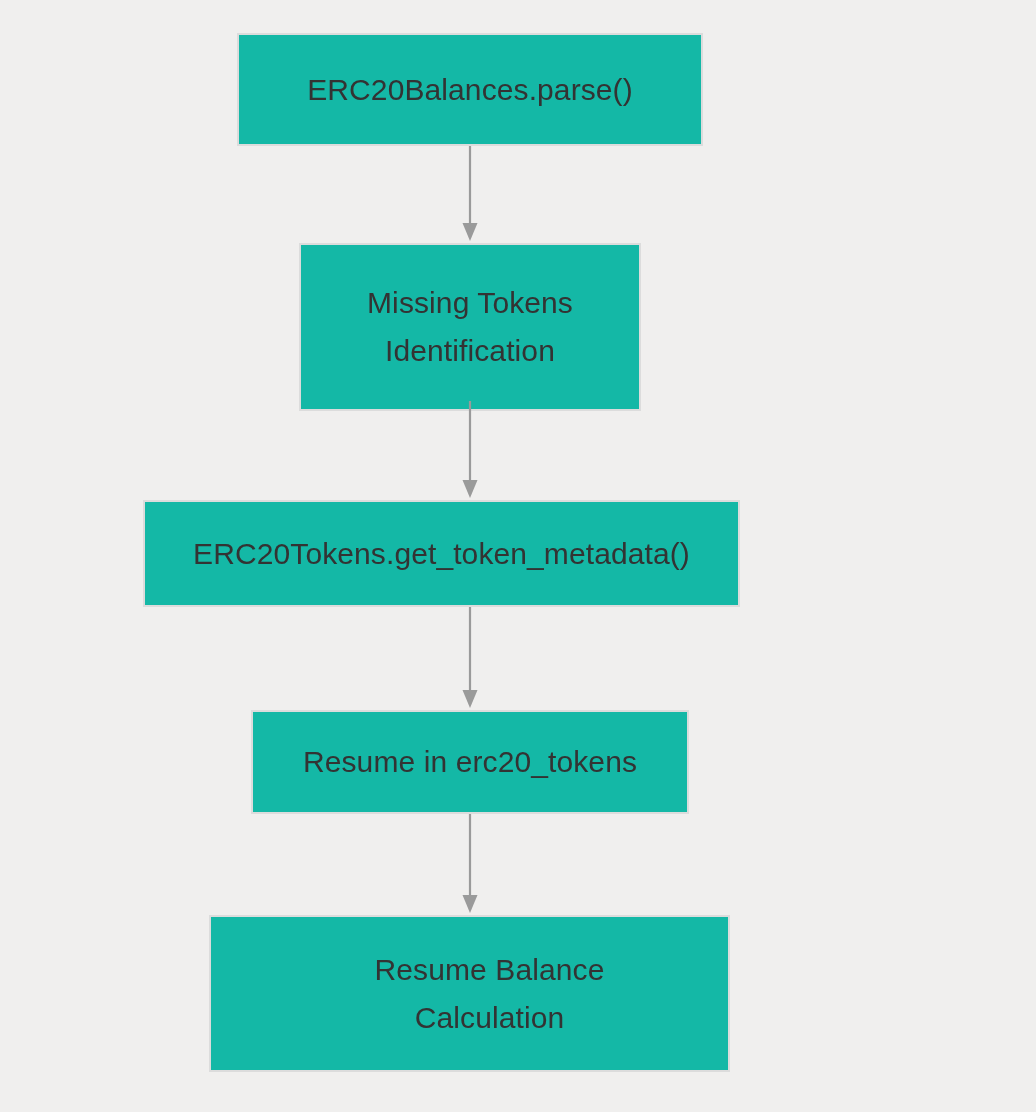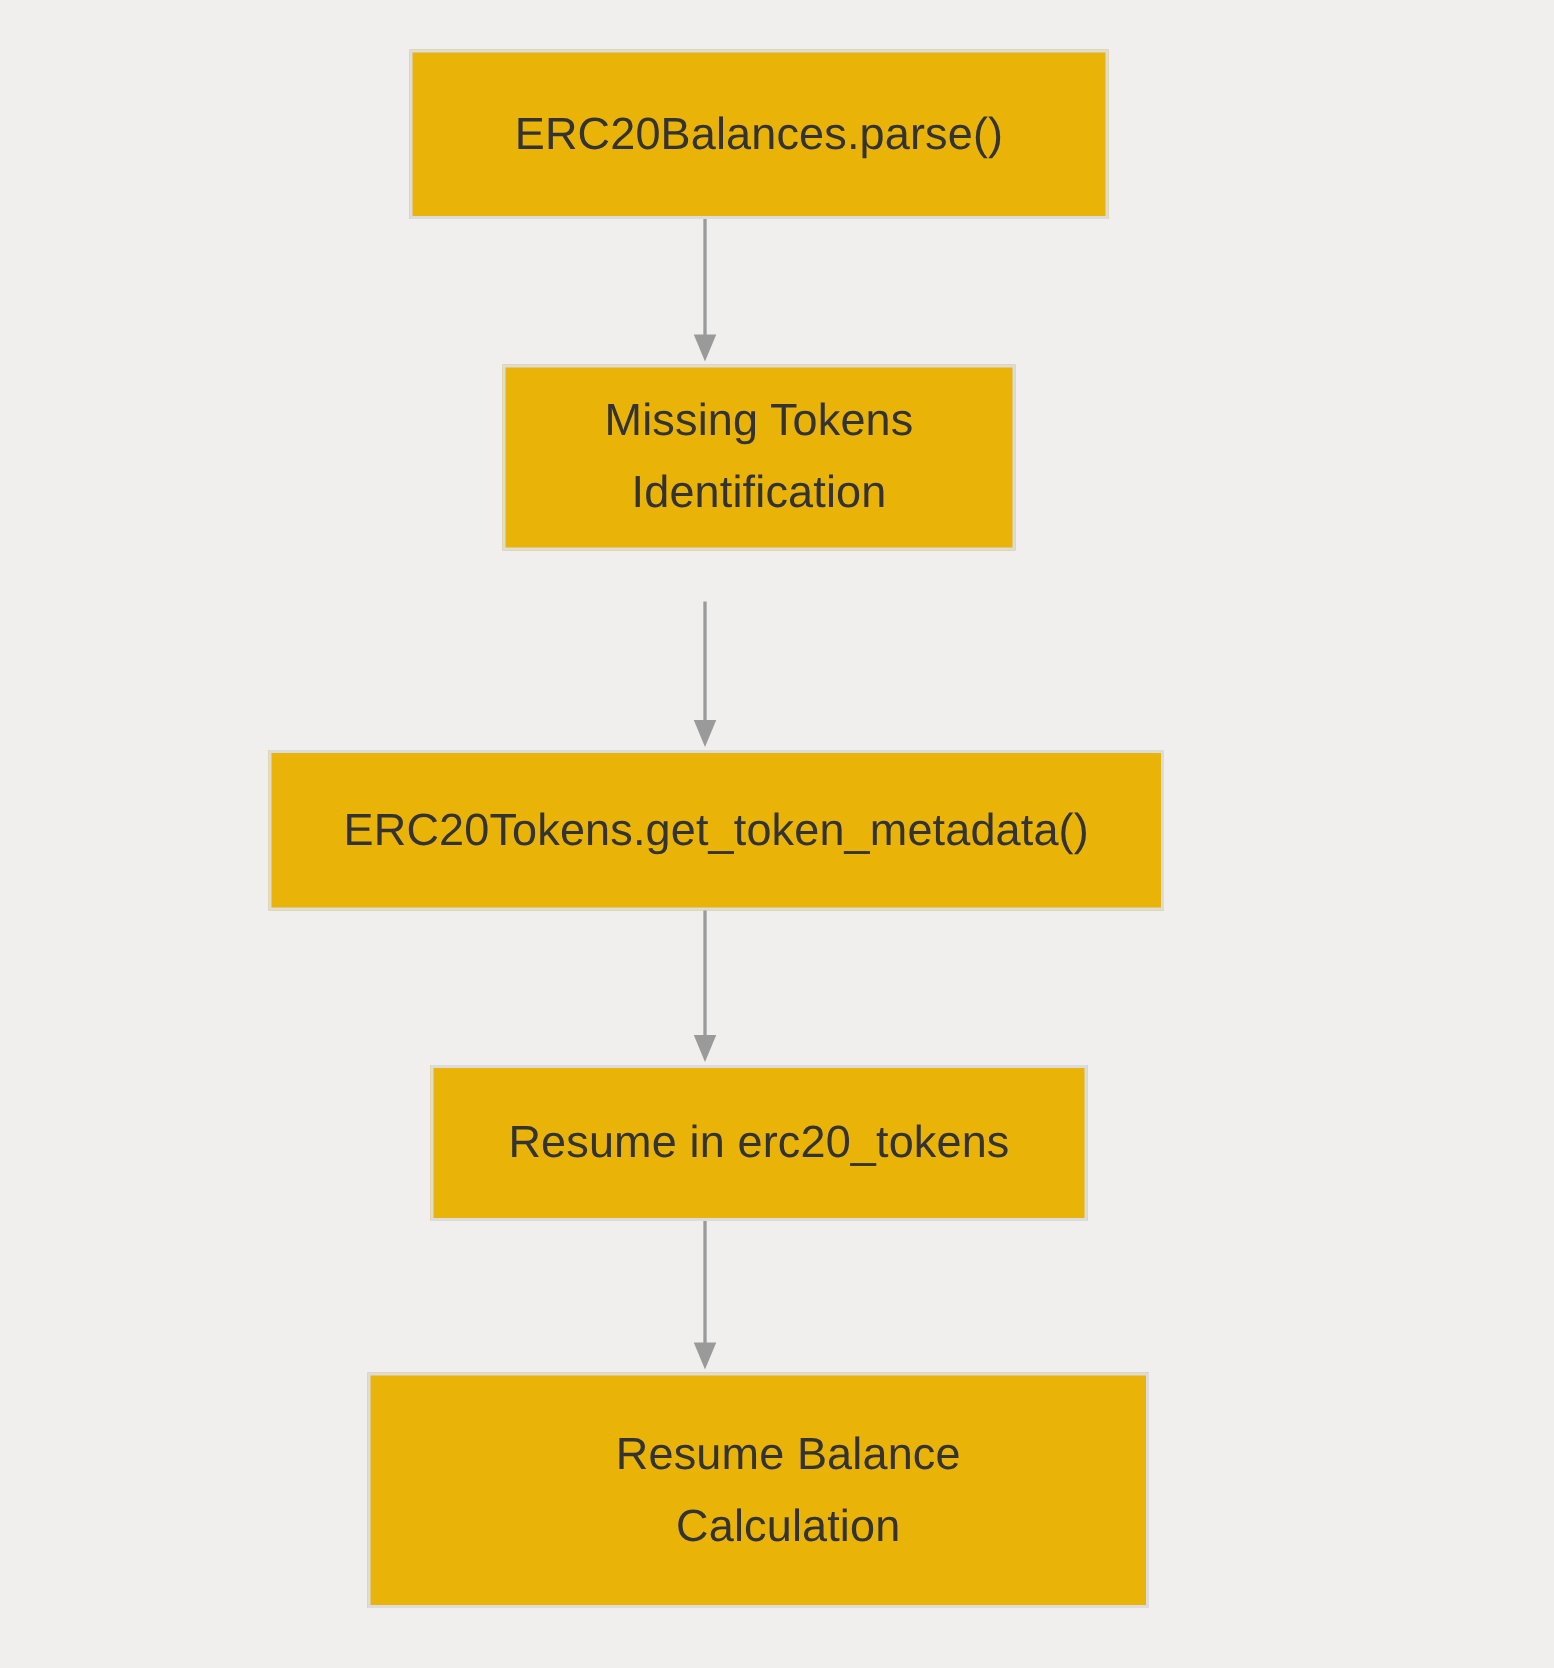--- a/index.html
+++ b/index.html
@@ -15,27 +15,26 @@
     overflow: hidden;
   }
   #flowchart {
     position: relative;
     width: 1036px;
     height: 1112px;
   }
   .node {
     position: absolute;
     box-sizing: border-box;
-    background: #eab308;
+    background: #14b8a6;
     border: 2px solid #dcdcdc;
     display: flex;
     align-items: center;
     justify-content: center;
     text-align: center;
-    margin-left: 36px;
   }
   .node-label {
     font-size: 30px;
     line-height: 48px;
     color: #333333;
     font-weight: 400;
     letter-spacing: 0.1px;
     white-space: pre-line;
     padding: 0 14px;
   }
@@ -55,21 +54,21 @@
 </style>
 </head>
 <body>
 
 <div id="flowchart">
 
   <div class="node" style="left: 237px; top: 33px; width: 466px; height: 113px;">
     <span class="node-label">ERC20Balances.parse()</span>
   </div>
 
-  <div class="node" style="left: 299px; top: 243px; width: 342px; height: 124px;">
+  <div class="node" style="left: 299px; top: 243px; width: 342px; height: 168px;">
     <span class="node-label">Missing Tokens
 Identification</span>
   </div>
 
   <div class="node" style="left: 143px; top: 500px; width: 597px; height: 107px;">
     <span class="node-label">ERC20Tokens.get_token_metadata()</span>
   </div>
 
   <div class="node" style="left: 251px; top: 710px; width: 438px; height: 104px;">
     <span class="node-label">Resume in erc20_tokens</span>

